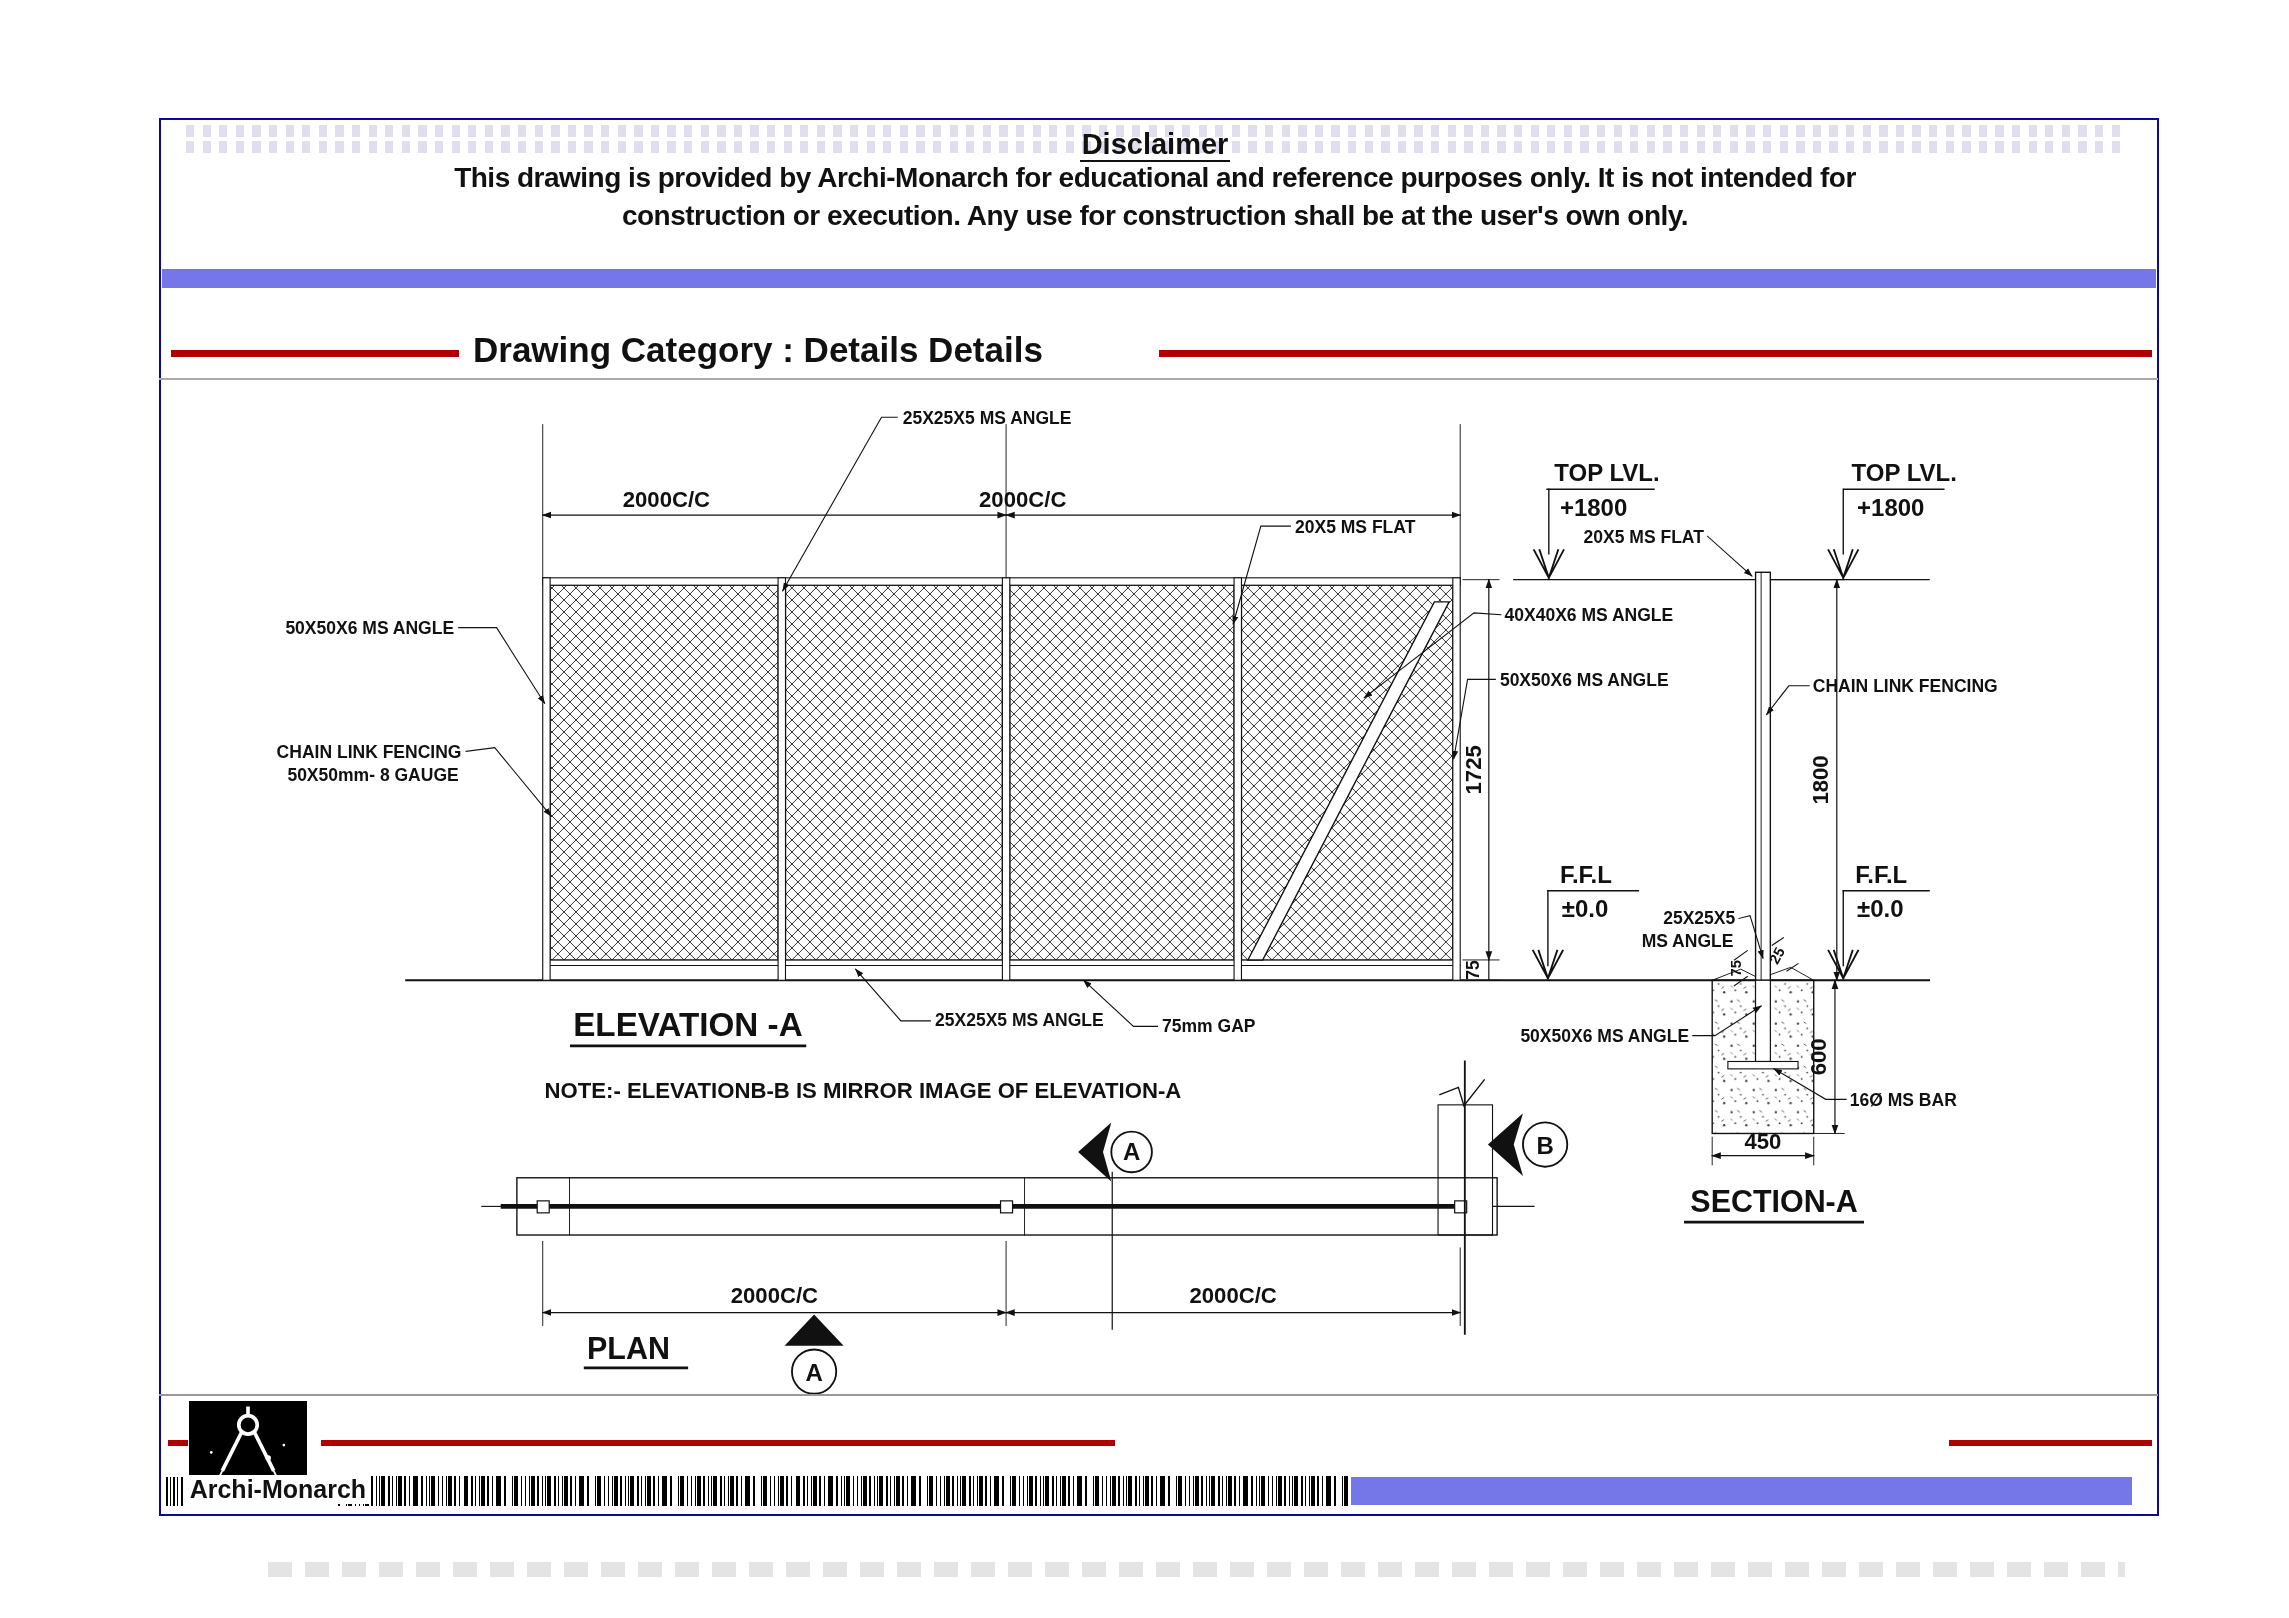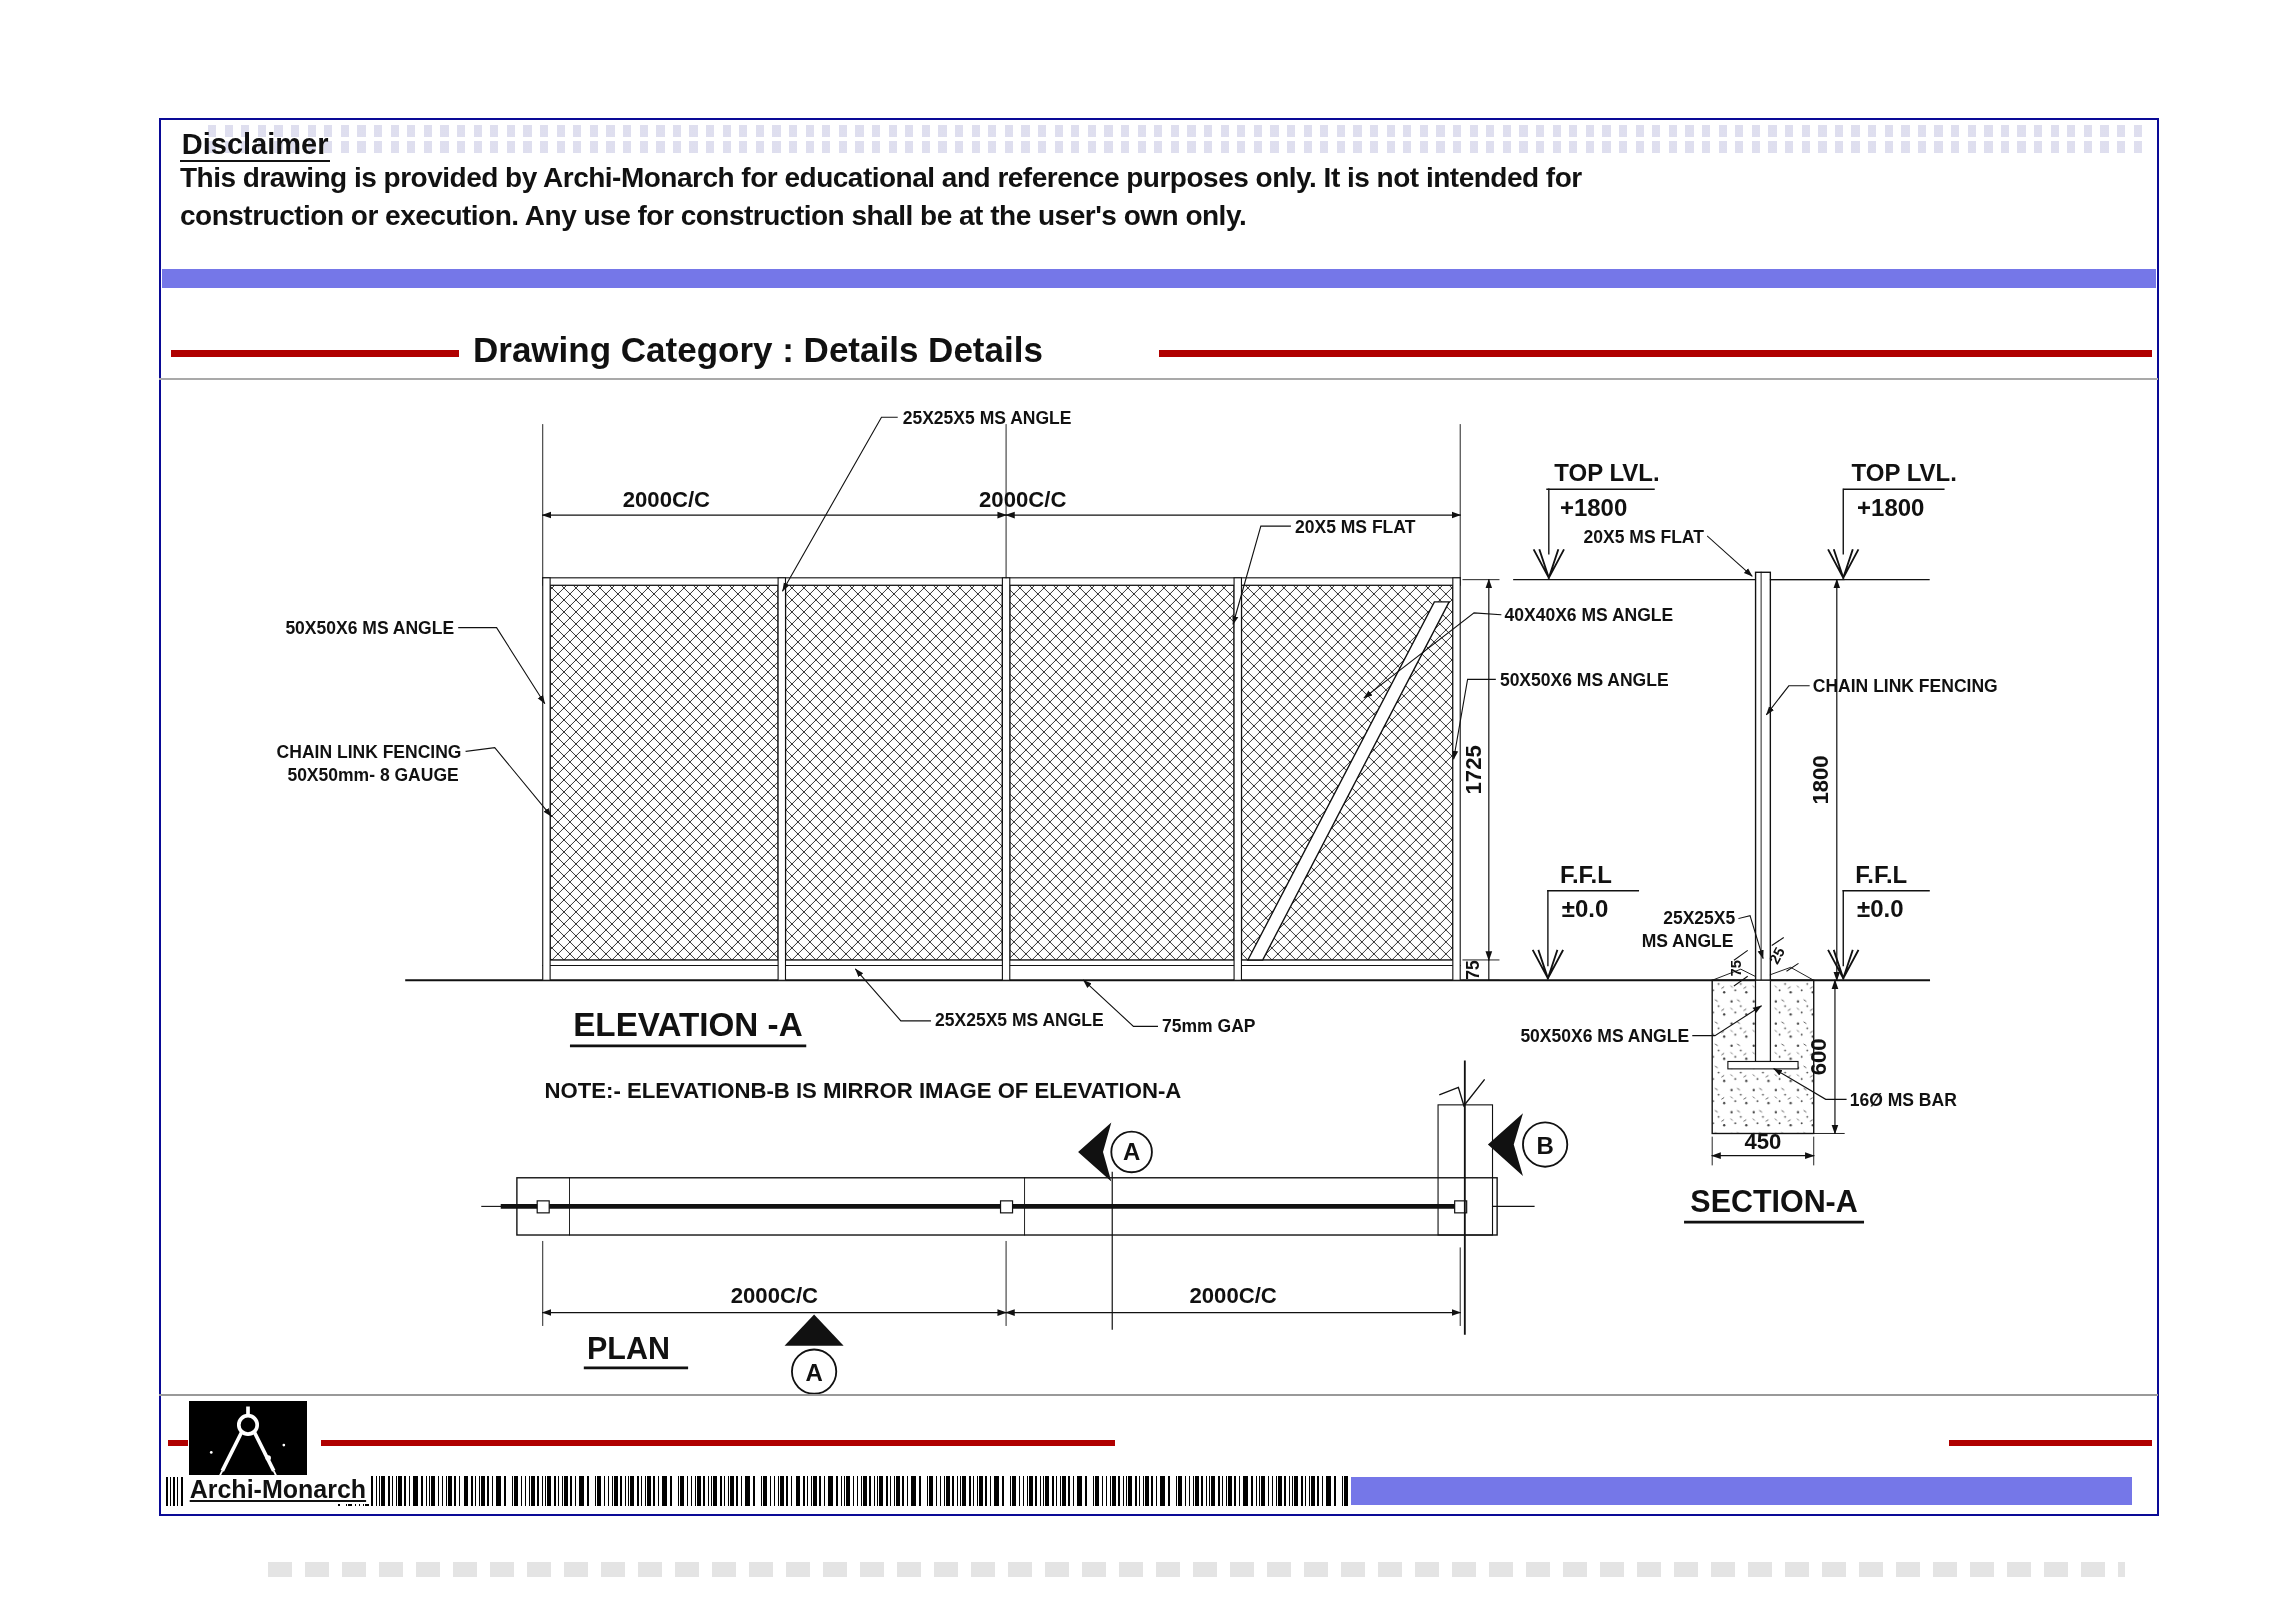--- a/index.html
+++ b/index.html
@@ -1,20 +1,20 @@
 <!DOCTYPE html>
 <html style="font-size:14.8px"><head>
 <meta charset="utf-8">
 <style>
   html,body{margin:0;padding:0;background:#ffffff;}
   body{width:2290px;height:1619px;position:relative;font-family:"Liberation Sans",sans-serif;-webkit-font-smoothing:antialiased;}
   .abs{position:absolute;}
   .sheet{position:absolute;left:0;top:0;width:2290px;height:1619px;background:#fff;}
   .frame{position:absolute;left:159px;top:118px;width:1996px;height:1394px;border:2.8px solid #0a0a96;}
-  .disc-wrap{position:absolute;left:180px;top:121px;width:1994px;height:148px;text-align:left;}
+  .disc-wrap{position:absolute;left:158px;top:121px;width:1994px;height:148px;text-align:center;}
   .wm-row{position:absolute;left:28px;width:1934px;height:12px;
      background:repeating-linear-gradient(90deg,#d9d9ec 0 8.3px,#ffffff 8.3px 16.6px);opacity:.85;}
   .disc-title{position:absolute;left:0;width:100%;top:6.5px;font-size:29px;font-weight:700;color:#111;}
   .disc-title span{border-bottom:2.8px solid #111;padding:0 1.8px 0.9px 1.8px;}
   .disc-line{position:absolute;left:0;width:100%;font-size:28px;font-weight:700;color:#111;letter-spacing:-0.5px;}
   .band{position:absolute;left:162px;top:269px;width:1994px;height:18.5px;background:#7577e8;}
   .cat-rule{position:absolute;top:350px;height:6.5px;background:#b00000;}
   .cat-title{position:absolute;left:473px;top:330px;font-size:35px;font-weight:700;color:#111;white-space:nowrap;}
   .hairline{position:absolute;left:159px;top:378px;width:1999px;height:1.8px;background:#a9a9a9;}
   svg text{fill:#111;}
@@ -25,21 +25,21 @@
   .ttl{font:700 36px "Liberation Sans",sans-serif;}
   .ttl2{font:700 33px "Liberation Sans",sans-serif;}
   .mark{font:700 26px "Liberation Sans",sans-serif;}
   .note{font:700 24px "Liberation Sans",sans-serif;}
   .foot-hair{position:absolute;left:159px;top:1394px;width:1999px;height:1.8px;background:#999;}
   .red-dash{position:absolute;left:168px;top:1440px;width:20px;height:5.5px;background:#b00000;}
   .red-l{position:absolute;left:321px;top:1440px;width:794px;height:5.5px;background:#b00000;}
   .red-r{position:absolute;left:1949px;top:1440px;width:203px;height:5.5px;background:#b00000;}
   .logo{position:absolute;left:189px;top:1401px;width:118px;height:79px;background:#000;}
   .sheet-title{position:absolute;left:1128px;top:1421px;font-size:34px;font-weight:700;color:#111;white-space:nowrap;}
-  .brand{position:absolute;left:186px;top:1475px;font-size:25px;font-weight:700;color:#111;white-space:nowrap;background:#fff;padding:0 3.7px;z-index:2;text-decoration:underline;}
+  .brand{position:absolute;left:186px;top:1475px;font-size:25px;font-weight:700;color:#111;white-space:nowrap;background:#fff;padding:0 3.7px;z-index:2;}
   .bc-sm{position:absolute;left:166px;top:1477px;width:16.6px;height:29px;
      background:repeating-linear-gradient(90deg,#000 0 1.8px,#fff 1.8px 3.7px,#000 3.7px 4.6px,#fff 4.6px 7.4px);}
   .bc{position:absolute;left:338px;top:1476px;width:1010px;height:29.5px;background:#fff;
      background-image:repeating-linear-gradient(90deg,#000 0 1.8px,transparent 1.8px 4.6px,#000 4.6px 5.5px,transparent 5.5px 10px,#000 10px 14px,transparent 14px 16.6px),
                       repeating-linear-gradient(90deg,#000 0 0.9px,transparent 0.9px 8.3px);}
   .blue-bar{position:absolute;left:1351px;top:1477px;width:781px;height:28px;background:#7577e8;}
   .bottom-wm{position:absolute;left:268px;top:1562px;width:1857px;height:14.8px;opacity:.5;
      background:repeating-linear-gradient(90deg,#c9c9c9 0 24px,#ffffff 24px 37px);}
 </style>
 </head>

